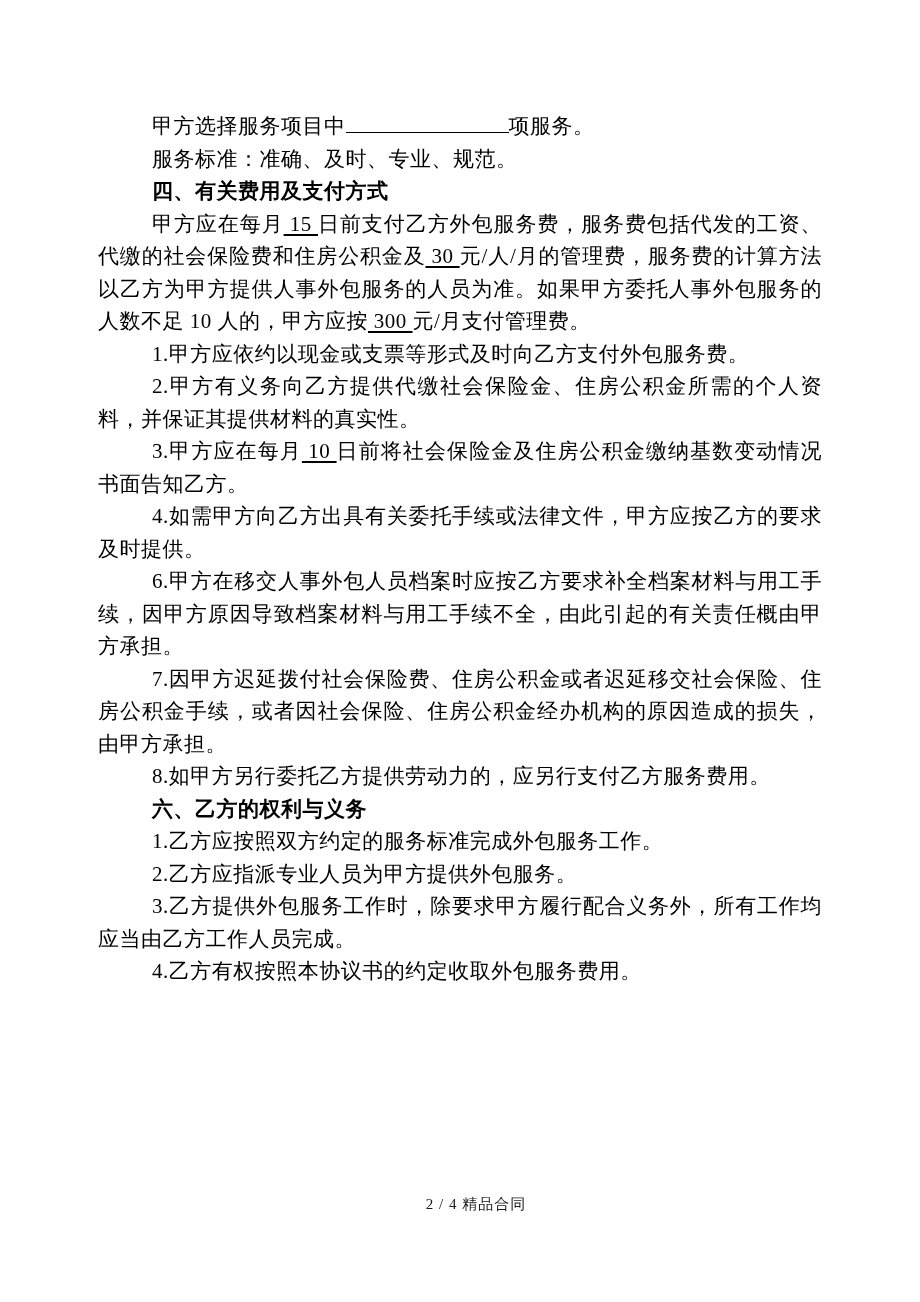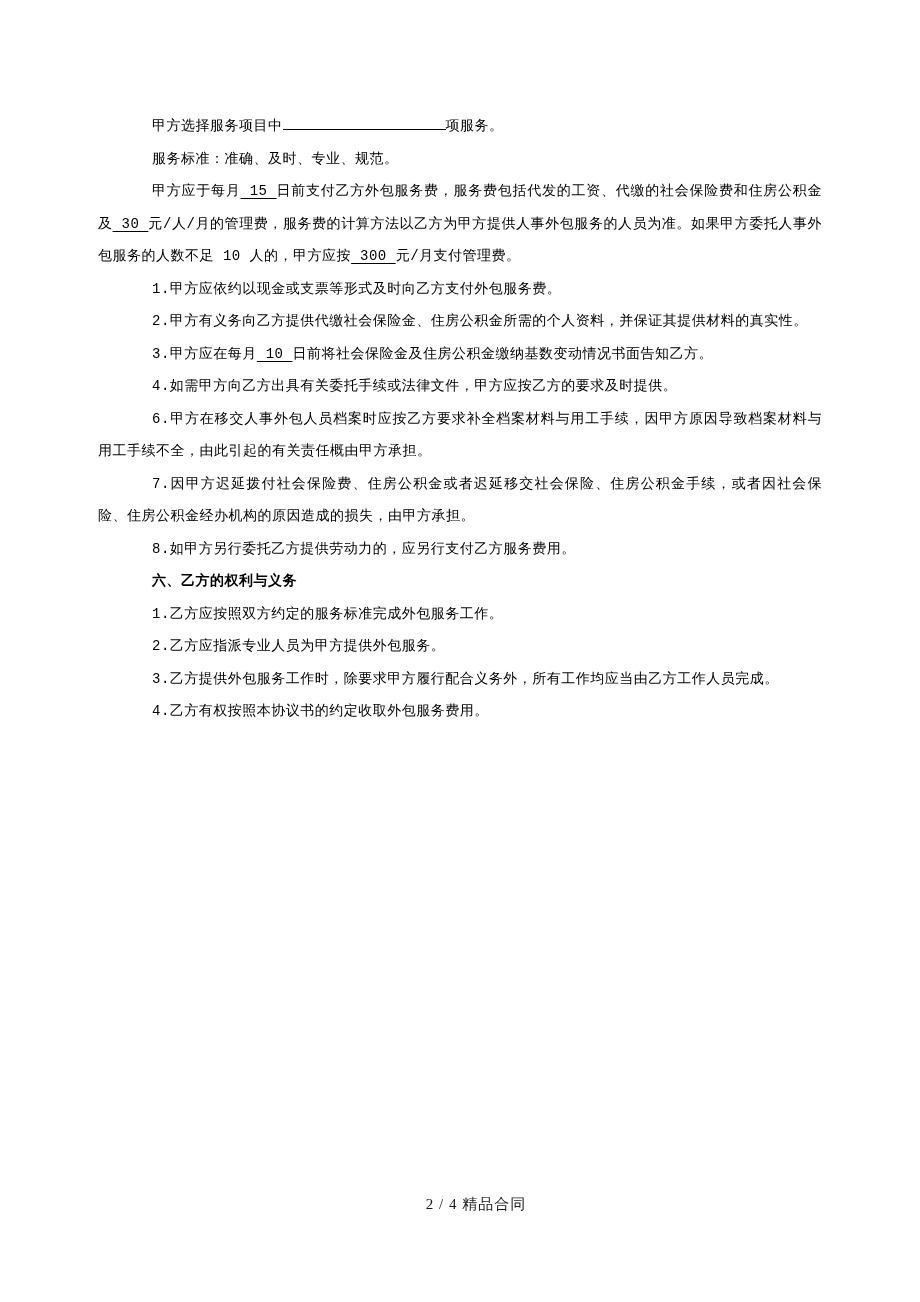--- a/index.html
+++ b/index.html
@@ -18,26 +18,25 @@
     overflow: hidden;
   }
   .doc-body {
     position: absolute;
     left: 98px;
     top: 110px;
     width: 724px;
   }
   .para {
     margin: 0;
-    font-size: 14px;
+    font-size: 21px;
     line-height: 32.5px;
     text-indent: 54px;
     text-align: justify;
     letter-spacing: 0.5px;
-    font-family: Liberation Mono, monospace;
   }
   .para.heading {
     font-weight: bold;
     text-align: left;
   }
   .u {
     text-decoration: underline;
     text-underline-offset: 3px;
   }
   .blank {
@@ -60,21 +59,22 @@
     margin-left: 16px;
   }
 </style>
 </head>
 <body>
 
 <div class="page">
   <div class="doc-body">
       <p class="para"><span>甲方选择服务项目中</span><span class="blank"></span><span>项服务。</span></p>
       <p class="para"><span>服务标准：准确、及时、专业、规范。</span></p>
-      <p class="para"><span>甲方应于每月</span><span class="u">&nbsp;15&nbsp;</span><span>日前支付乙方外包服务费，服务费包括代发的工资、代缴的社会保险费和住房公积金及</span><span class="u">&nbsp;30&nbsp;</span><span>元/人/月的管理费，服务费的计算方法以乙方为甲方提供人事外包服务的人员为准。如果甲方委托人事外包服务的人数不足 10 人的，甲方应按</span><span class="u">&nbsp;300&nbsp;</span><span>元/月支付管理费。</span></p>
+      <p class="para heading"><span>四、有关费用及支付方式</span></p>
+      <p class="para"><span>甲方应在每月</span><span class="u">&nbsp;15&nbsp;</span><span>日前支付乙方外包服务费，服务费包括代发的工资、代缴的社会保险费和住房公积金及</span><span class="u">&nbsp;30&nbsp;</span><span>元/人/月的管理费，服务费的计算方法以乙方为甲方提供人事外包服务的人员为准。如果甲方委托人事外包服务的人数不足 10 人的，甲方应按</span><span class="u">&nbsp;300&nbsp;</span><span>元/月支付管理费。</span></p>
       <p class="para"><span>1.甲方应依约以现金或支票等形式及时向乙方支付外包服务费。</span></p>
       <p class="para"><span>2.甲方有义务向乙方提供代缴社会保险金、住房公积金所需的个人资料，并保证其提供材料的真实性。</span></p>
       <p class="para"><span>3.甲方应在每月</span><span class="u">&nbsp;10&nbsp;</span><span>日前将社会保险金及住房公积金缴纳基数变动情况书面告知乙方。</span></p>
       <p class="para"><span>4.如需甲方向乙方出具有关委托手续或法律文件，甲方应按乙方的要求及时提供。</span></p>
       <p class="para"><span>6.甲方在移交人事外包人员档案时应按乙方要求补全档案材料与用工手续，因甲方原因导致档案材料与用工手续不全，由此引起的有关责任概由甲方承担。</span></p>
       <p class="para"><span>7.因甲方迟延拨付社会保险费、住房公积金或者迟延移交社会保险、住房公积金手续，或者因社会保险、住房公积金经办机构的原因造成的损失，由甲方承担。</span></p>
       <p class="para"><span>8.如甲方另行委托乙方提供劳动力的，应另行支付乙方服务费用。</span></p>
       <p class="para heading"><span>六、乙方的权利与义务</span></p>
       <p class="para"><span>1.乙方应按照双方约定的服务标准完成外包服务工作。</span></p>
       <p class="para"><span>2.乙方应指派专业人员为甲方提供外包服务。</span></p>

